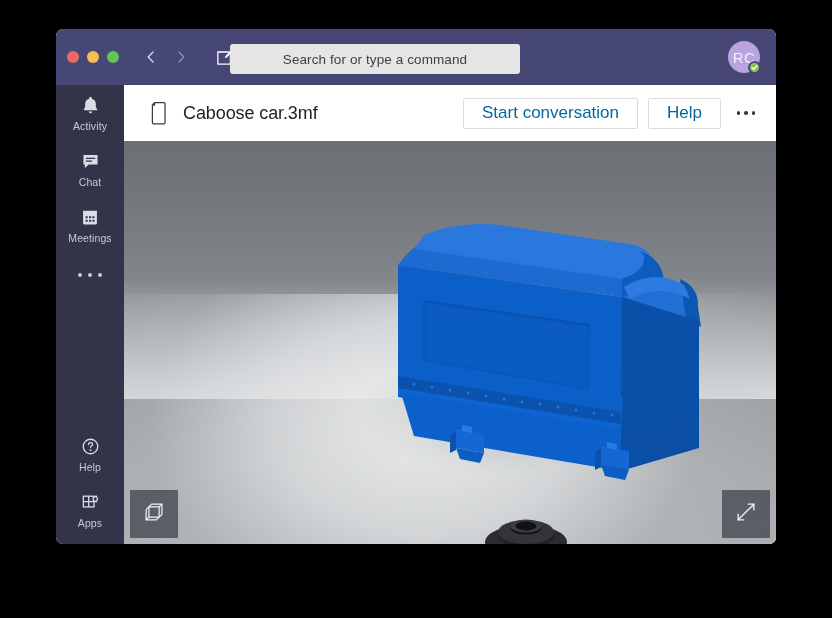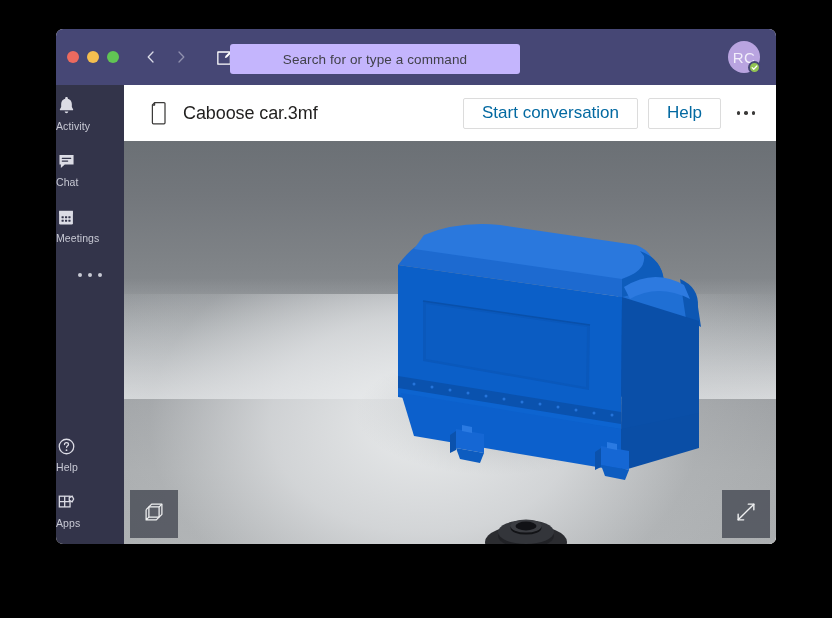--- a/index.html
+++ b/index.html
@@ -46,21 +46,21 @@
 
   .compose-btn {
     width: 30px; height: 30px; margin-left: 12px;
     display: flex; align-items: center; justify-content: center;
     cursor: pointer;
   }
 
   #search-box {
     position: absolute; left: 174px; top: 15px;
     width: 290px; height: 30px;
-    background: #c4b5fd; border-radius: 3px;
+    background: #e5e5e5; border-radius: 3px;
     display: flex; align-items: center; justify-content: center;
     cursor: text;
   }
   #search-box .ph {
     font-size: 13.5px; color: #41414a; letter-spacing: .1px;
   }
 
   #avatar-wrap {
     position: absolute; right: 16px; top: 12px;
     width: 32px; height: 32px;
@@ -82,21 +82,21 @@
   
   #rail {
     position: absolute; left: 0; top: 56px;
     width: 68px; height: 459px;
     background: #33344a;
   }
   .rail-item {
     position: relative;
     width: 68px; height: 56px;
     display: flex; flex-direction: column;
-    align-items: flex-start; justify-content: center;
+    align-items: center; justify-content: center;
     gap: 3px; cursor: pointer;
   }
   .rail-item .ic { height: 22px; display: flex; align-items: center; justify-content: center; }
   .rail-item .lb { font-size: 10.5px; color: #c8c9d4; letter-spacing: .1px; }
   .rail-item.selected { background: #4a4b6b; }
   .rail-item.selected .lb { color: #ffffff; }
   .rail-item.selected::before {
     content: ""; position: absolute; left: 0; top: 0;
     width: 3px; height: 100%; background: #cbcbf0;
   }

